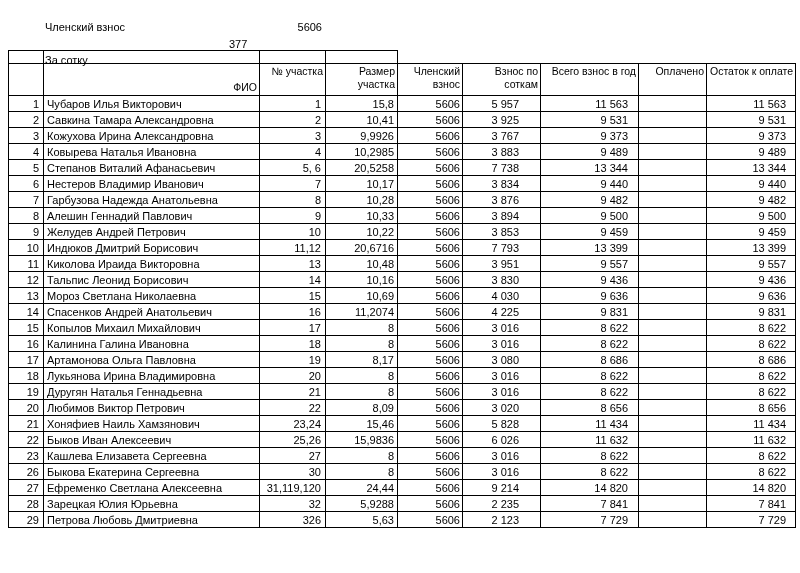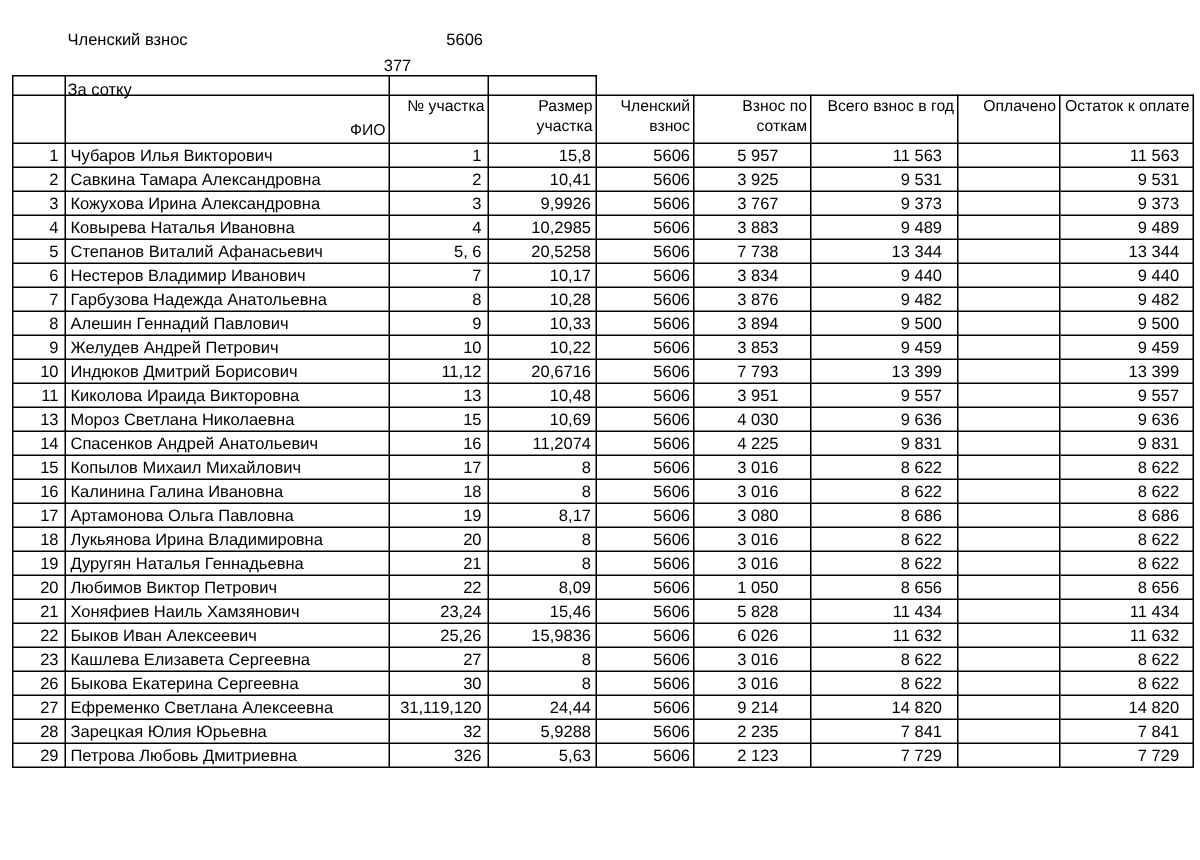--- a/index.html
+++ b/index.html
@@ -18,21 +18,21 @@
   }
   .top-label {
     position: absolute;
     font-size: 11px;
     line-height: 14px;
     white-space: nowrap;
   }
   .lbl-membership { left: 45px; top: 20px; }
   .val-membership { left: 230px; top: 20px; width: 92px; text-align: right; }
   .lbl-sotka      { left: 45px; top: 37px; margin-top: 16px; }
-  .val-sotka      { left: 219px; top: 37px; width: 92px; text-align: center; }
+  .val-sotka      { left: 229px; top: 37px; width: 92px; text-align: left; }
 
   table.fees {
     position: absolute;
     left: 8px;
     top: 50px;
     border-collapse: collapse;
     table-layout: fixed;
   }
   table.fees td, table.fees th {
     border: 1px solid #000000;
@@ -232,20 +232,31 @@
           <td class="c1">Киколова Ираида Викторовна</td>
           <td class="c2">13</td>
           <td class="c3">10,48</td>
           <td class="c4">5606</td>
           <td class="c5">3 951</td>
           <td class="c6">9 557</td>
           <td class="c7"></td>
           <td class="c8">9 557</td>
         </tr>
         <tr class="data-row">
+          <td class="c0">12</td>
+          <td class="c1">Тальпис Леонид Борисович</td>
+          <td class="c2">14</td>
+          <td class="c3">10,16</td>
+          <td class="c4">5606</td>
+          <td class="c5">3 830</td>
+          <td class="c6">9 436</td>
+          <td class="c7"></td>
+          <td class="c8">9 436</td>
+        </tr>
+        <tr class="data-row">
           <td class="c0">13</td>
           <td class="c1">Мороз Светлана Николаевна</td>
           <td class="c2">15</td>
           <td class="c3">10,69</td>
           <td class="c4">5606</td>
           <td class="c5">4 030</td>
           <td class="c6">9 636</td>
           <td class="c7"></td>
           <td class="c8">9 636</td>
         </tr>
@@ -314,21 +325,21 @@
           <td class="c6">8 622</td>
           <td class="c7"></td>
           <td class="c8">8 622</td>
         </tr>
         <tr class="data-row">
           <td class="c0">20</td>
           <td class="c1">Любимов Виктор Петрович</td>
           <td class="c2">22</td>
           <td class="c3">8,09</td>
           <td class="c4">5606</td>
-          <td class="c5">1 050</td>
+          <td class="c5">3 020</td>
           <td class="c6">8 656</td>
           <td class="c7"></td>
           <td class="c8">8 656</td>
         </tr>
         <tr class="data-row">
           <td class="c0">21</td>
           <td class="c1">Хоняфиев Наиль Хамзянович</td>
           <td class="c2">23,24</td>
           <td class="c3">15,46</td>
           <td class="c4">5606</td>

